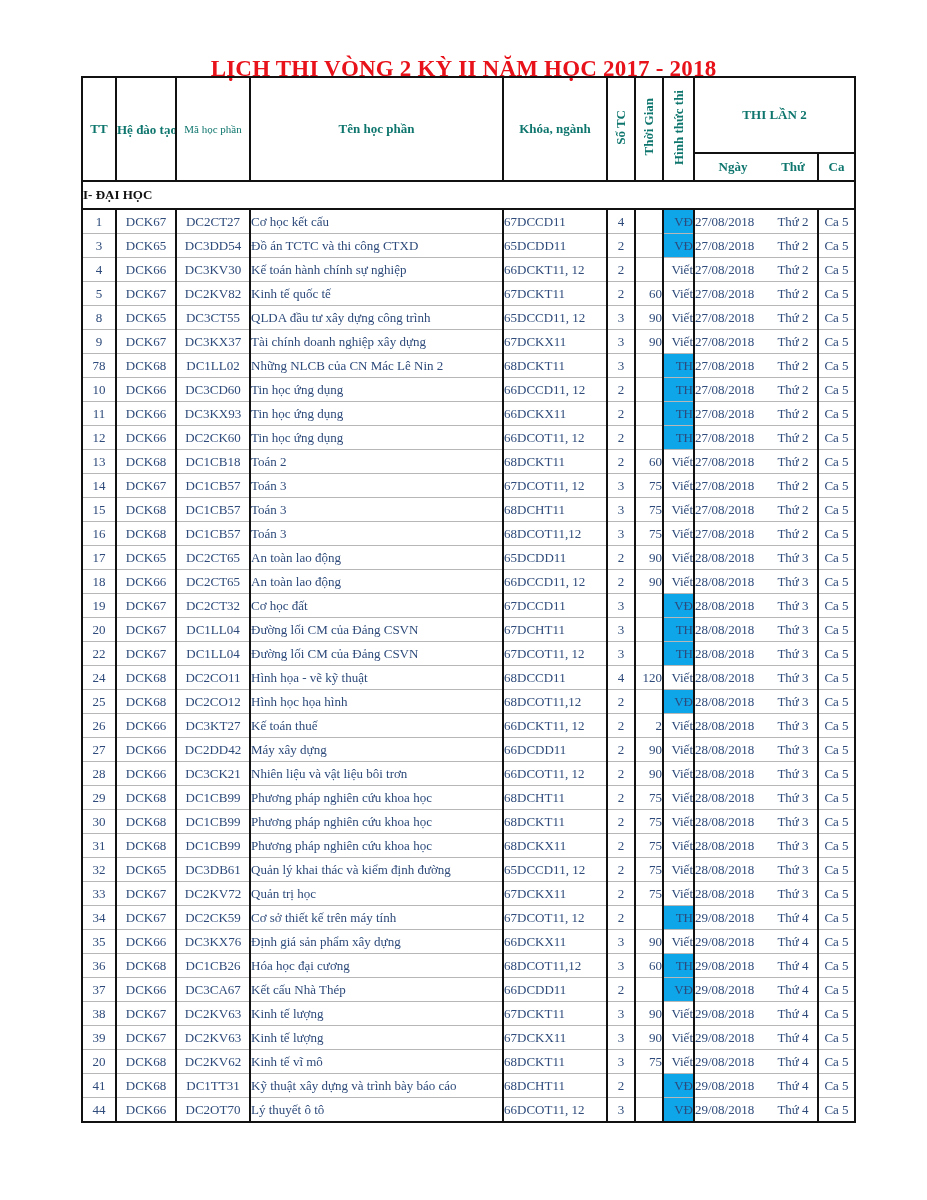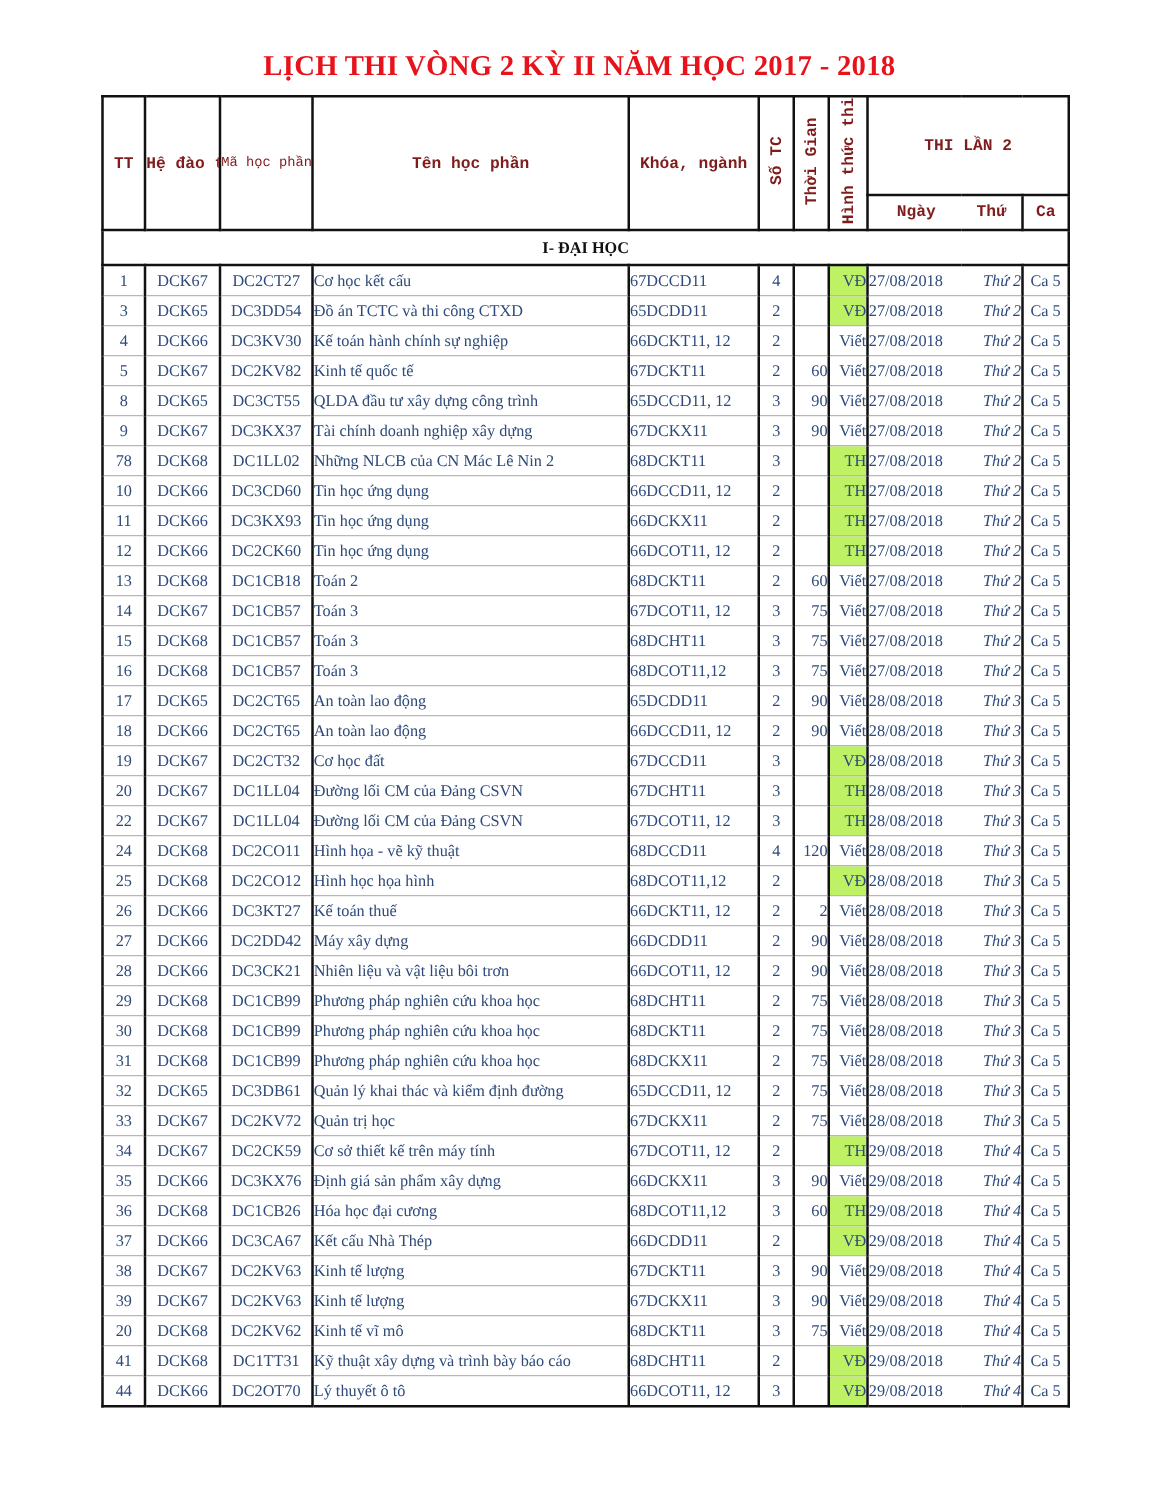--- a/index.html
+++ b/index.html
@@ -1,64 +1,64 @@
 <!DOCTYPE html>
 <html><head>
 <meta charset="utf-8">
 <style>
   html, body { margin: 0; padding: 0; background: #ffffff; }
   body { width: 927px; height: 1200px; position: relative; overflow: hidden; font-family: "Liberation Serif", "DejaVu Serif", serif; }
   .title {
-    position: absolute; left: 0; top: 40px; width: 927px; text-align: center;
+    position: absolute; left: 0; top: 56px; width: 927px; text-align: center;
     color: #e8121a; font-weight: bold; font-size: 23px; letter-spacing: 0.2px;
     font-family: "Liberation Serif", serif;
   }
   table.sched {
     position: absolute; left: 81px; top: 76px;
     border-collapse: collapse; table-layout: fixed;
     width: 773px;
   }
   table.sched td, table.sched th {
     padding: 0; overflow: hidden; white-space: nowrap;
   }
   th {
     border: 2px solid #111;
-    font-weight: bold; color: #7f1d1d; font-size: 13px;
-    font-family: Liberation Mono, monospace;
+    font-weight: bold; color: #0f766e; font-size: 13px;
+    font-family: Liberation Serif, serif;
     text-align: center; vertical-align: middle;
   }
   th.small { font-size: 11px; font-weight: normal; margin-top: 32px; }
   th.wrap { white-space: normal; line-height: 17px; }
   .vert {
     writing-mode: vertical-rl; transform: rotate(180deg);
     display: inline-block; font-size: 13px; font-weight: bold;
   }
   tr.head1 th { height: 74px; }
   tr.head2 th { height: 26px; }
   tr.section td {
     height: 26px; border-left: 2px solid #111; border-right: 2px solid #111;
     border-bottom: 2px solid #111;
-    text-align: center; font-weight: bold; font-size: 13px; color: #111;
+    text-align: left; font-weight: bold; font-size: 13px; color: #111;
   }
   tr.row td {
     height: 23px; font-size: 13px; color: #2d4a7a;
     border-top: 1px solid #b7b7b7; border-bottom: 1px solid #b7b7b7;
     font-family: "Liberation Serif", serif;
   }
   tr.row:first-of-type td { border-top: 2px solid #111; }
   tr.row.last td { border-bottom: 2px solid #111; }
   td.c { text-align: center; }
   td.l { text-align: left; padding-left: 3px; }
   td.r { text-align: right; padding-right: 2px; }
   .bk { border-left: 2px solid #111; }
   .bkr { border-right: 2px solid #111; }
-  td.fmt-hl { background: #bef264; color: #b42025; }
+  td.fmt-hl { background: #0ea5e9; color: #b42025; }
   td.fmt { text-align: right; padding-right: 2px; }
   td.date { text-align: left; padding-left: 2px; }
-  td.thu { text-align: right; padding-left: 2px; font-style: italic; }
+  td.thu { text-align: center; padding-left: 2px; }
   td.ca { text-align: center; padding-left: 3px; }
 </style>
 </head>
 <body>
 
 <div class="title">LỊCH THI VÒNG 2 KỲ II  NĂM HỌC 2017 - 2018</div>
 
 <table class="sched">
   <colgroup>
     <col style="width:34px">

